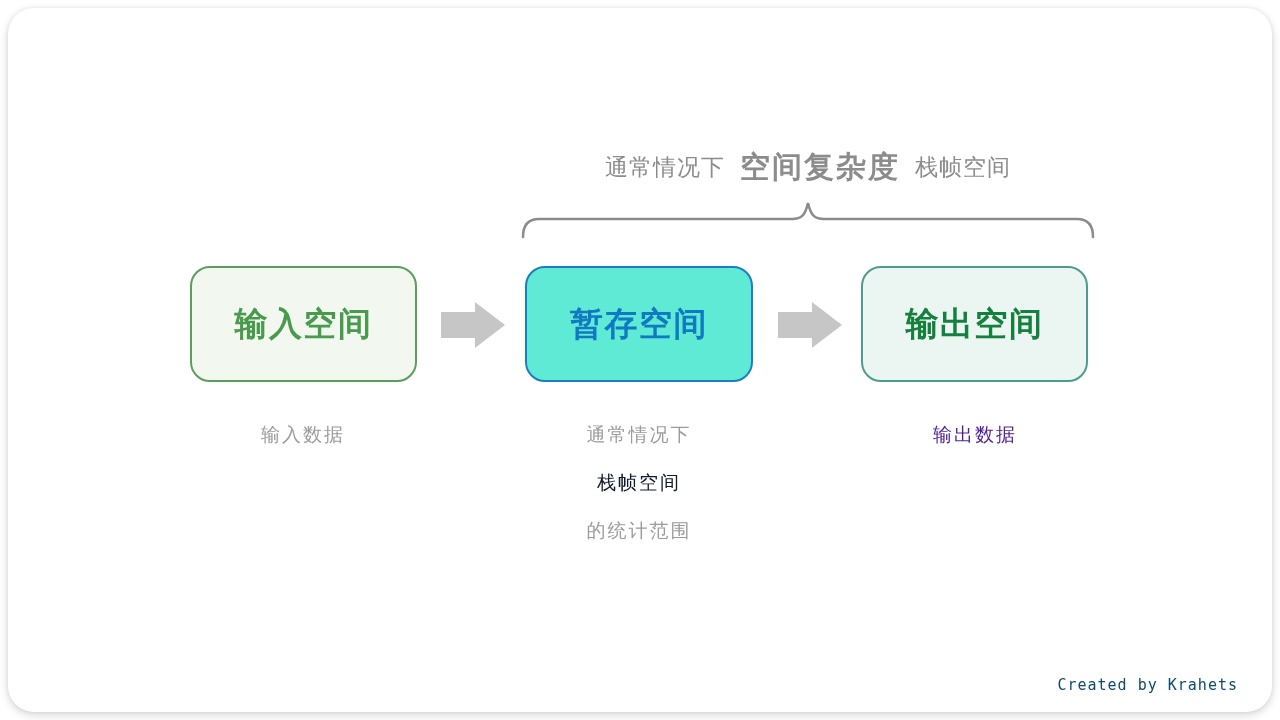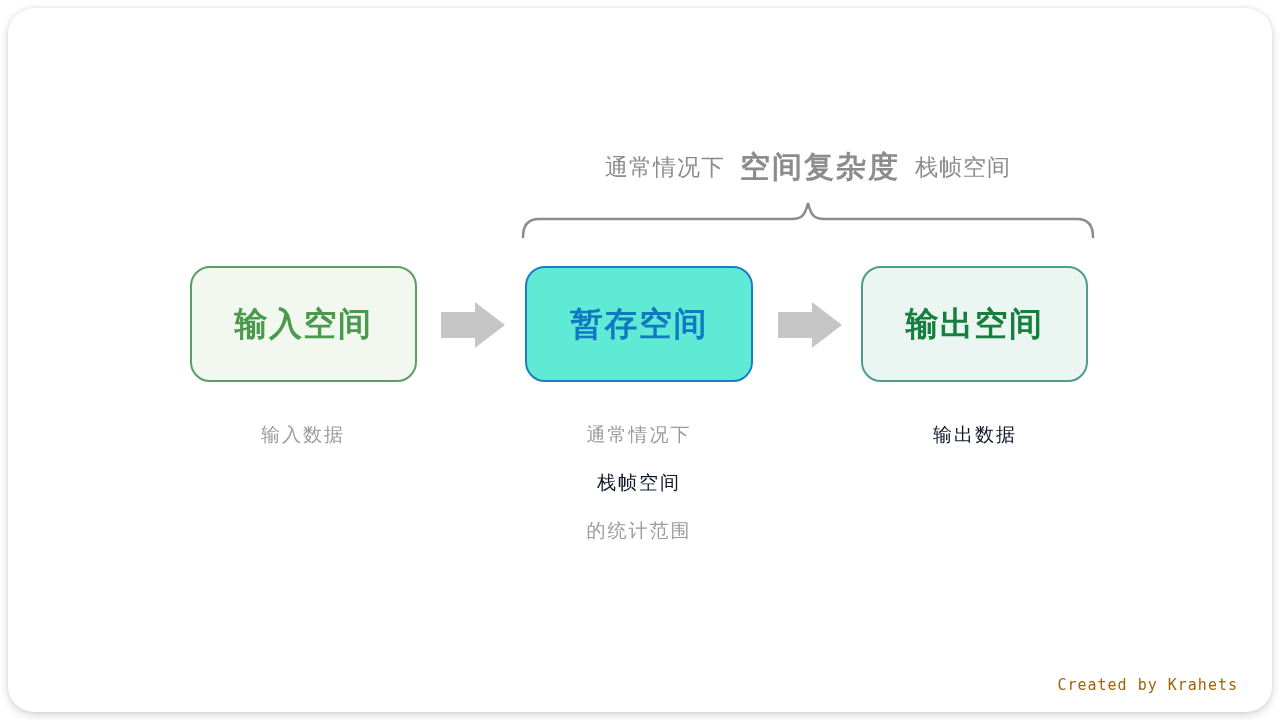--- a/index.html
+++ b/index.html
@@ -116,17 +116,17 @@
   <div class="space-box box-3" style="border-color: rgb(78, 156, 141); background-color: rgb(235, 245, 241); color: #15803d;">
     <span class="box-label">输出空间</span>
   </div>
 
   <div class="note note-input note-r1" style="color: rgb(155, 155, 155);">输入数据</div>
 
   <div class="note note-buffer note-r1" style="color: rgb(155, 155, 155);">通常情况下</div>
   <div class="note note-buffer note-r2" style="color: #0f172a;">栈帧空间</div>
   <div class="note note-buffer note-r3" style="color: rgb(155, 155, 155);">的统计范围</div>
 
-  <div class="note note-output note-r1" style="color: #0f172a;">输出数据</div>
+  <div class="note note-output note-r1" style="color: #4c1d95;">输出数据</div>
 
-  <div class="credit" style="color: #a16207; text-align: center;">Created by Krahets</div>
+  <div class="credit" style="color: #0c4a6e; text-align: center;">Created by Krahets</div>
 
 </div>
 
 </body></html>

